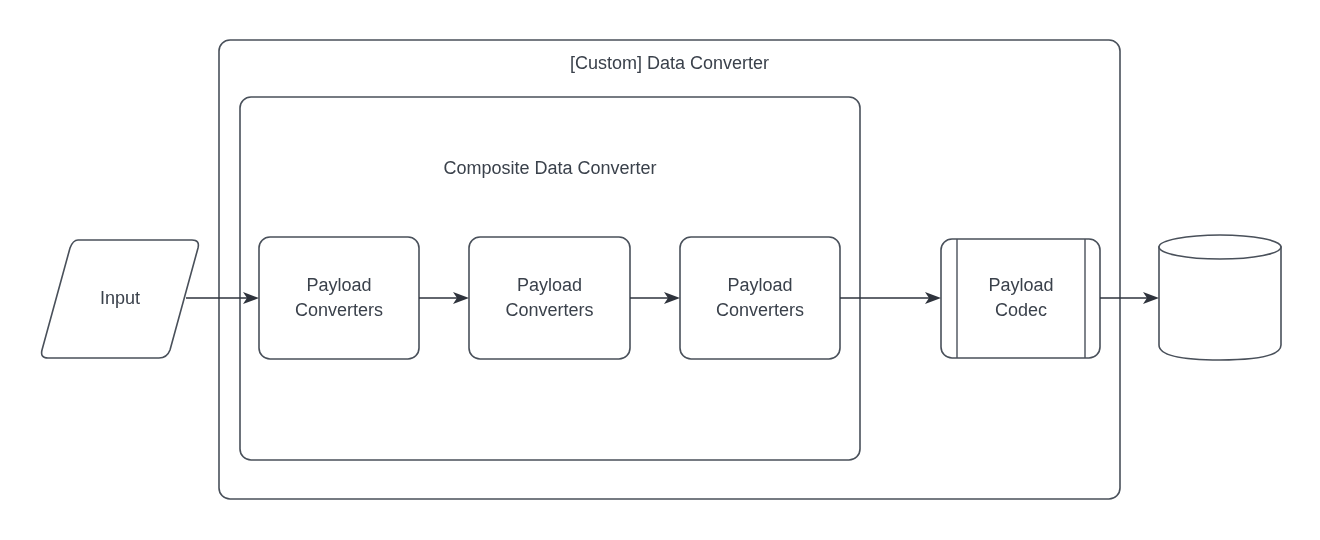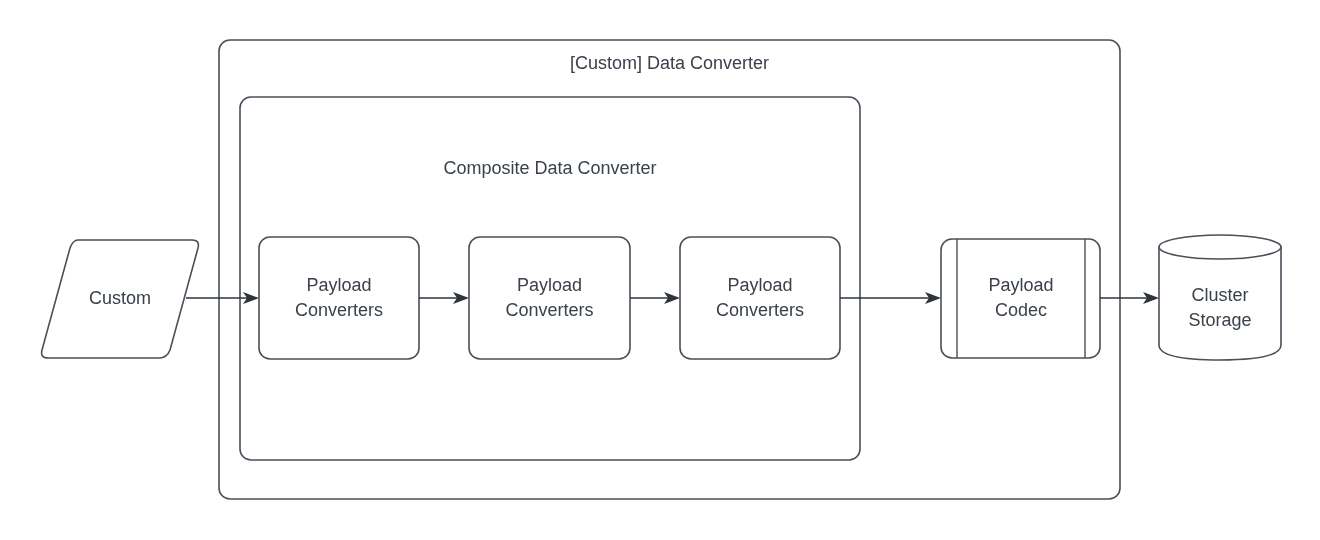--- a/index.html
+++ b/index.html
@@ -97,30 +97,28 @@
 
     <line class="connector" x1="1100" y1="298" x2="1148" y2="298"></line>
     <path class="arrow-head" d="M 1159 298 L 1143 292 L 1147 298 L 1143 304 Z"></path>
 
   </svg>
 
   <div class="lbl lbl-container-title" style="left:219px; top:51px; width:901px;">[Custom] Data Converter</div>
 
   <div class="lbl lbl-container-title" style="left:240px; top:140px; width:620px;margin-top:16px;">Composite Data Converter</div>
 
-  <div class="lbl" style="left:40px; top:286px; width:160px;">Custom</div>
+  <div class="lbl" style="left:40px; top:286px; width:160px;">Input</div>
 
   <div class="lbl" style="left:259px; top:273px; width:160px;">Payload
 Converters</div>
 
   <div class="lbl" style="left:469px; top:273px; width:161px;">Payload
 Converters</div>
 
   <div class="lbl" style="left:680px; top:273px; width:160px;">Payload
 Converters</div>
 
   <div class="lbl" style="left:957px; top:273px; width:128px;">Payload
 Codec</div>
 
-  <div class="lbl" style="left:1159px; top:283px; width:122px;">Cluster
-Storage</div>
 
 </div>
 
 </body></html>

